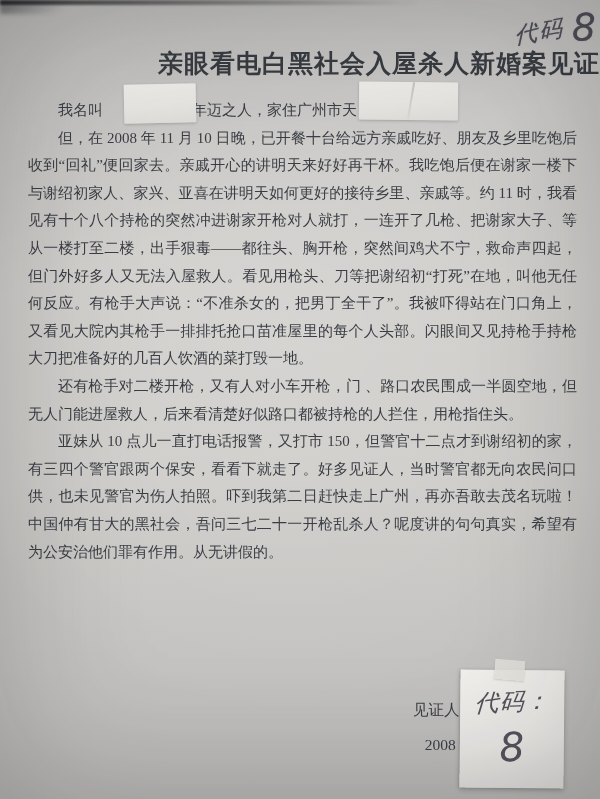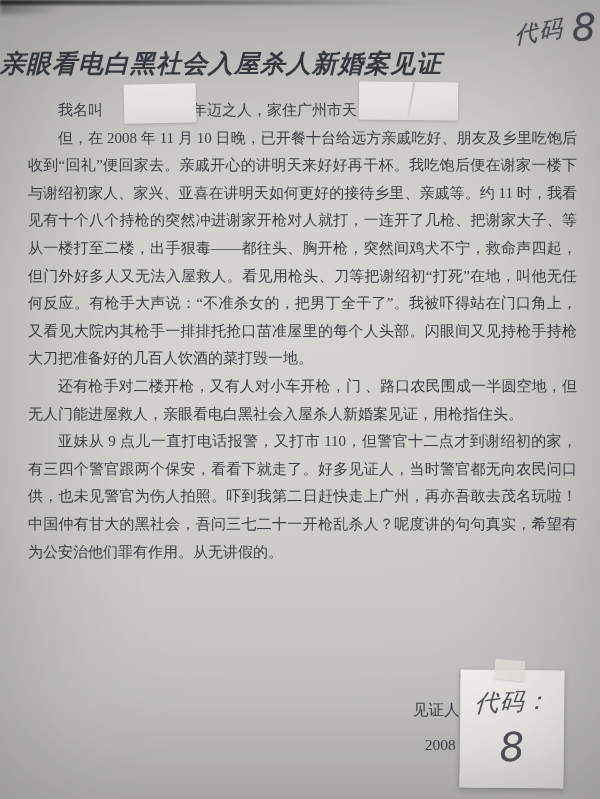--- a/index.html
+++ b/index.html
@@ -34,25 +34,24 @@
     color:#4e4d55;
     font-family:"DejaVu Sans",sans-serif;
     display:flex;align-items:flex-end;gap:8px;
     text-shadow:0 0 1px rgba(78,77,85,0.5);
   }
   .hand-top .w1{font-size:23px;font-style:italic;letter-spacing:2px;transform:skewX(-8deg);}
   .hand-top .w2{font-size:38px;font-style:italic;line-height:30px;transform:rotate(8deg) translateY(2px);}
 
   .title{
     position:absolute;top:47px;left:0;width:100%;
-    text-align:left;
+    text-align:right;
     font-size:25px;font-weight:bold;
     letter-spacing:1px;
     color:#383c41;
-    font-style:italic;
   }
 
   .body-text{
     position:absolute;top:97px;left:28px;width:549px;
     font-size:15px;line-height:27.6px;
     color:#3a3e44;
     text-align:justify;
   }
   .body-text p{margin:0;text-indent:2em;}
   .intro{position:relative;}
@@ -112,22 +111,22 @@
   </div>
 
   <div class="title">亲眼看电白黑社会入屋杀人新婚案见证</div>
 
   <div class="body-text">
     <p class="intro"><span>我名叫</span><span class="gap gap1"></span><span>近年迈之人，家住广州市天</span><span class="gap gap2"></span>
       <span class="tape tape1"></span>
       <span class="tape tape2"></span>
     </p>
     <p>但，在 2008 年 11 月 10 日晚，已开餐十台给远方亲戚吃好、朋友及乡里吃饱后收到“回礼”便回家去。亲戚开心的讲明天来好好再干杯。我吃饱后便在谢家一楼下与谢绍初家人、家兴、亚喜在讲明天如何更好的接待乡里、亲戚等。约 11 时，我看见有十个八个持枪的突然冲进谢家开枪对人就打，一连开了几枪、把谢家大子、等从一楼打至二楼，出手狠毒——都往头、胸开枪，突然间鸡犬不宁，救命声四起，但门外好多人又无法入屋救人。看见用枪头、刀等把谢绍初“打死”在地，叫他无任何反应。有枪手大声说：“不准杀女的，把男丁全干了”。我被吓得站在门口角上，又看见大院内其枪手一排排托抢口苗准屋里的每个人头部。闪眼间又见持枪手持枪大刀把准备好的几百人饮酒的菜打毁一地。</p>
-    <p>还有枪手对二楼开枪，又有人对小车开枪，门 、路口农民围成一半圆空地，但无人门能进屋救人，亲眼看电白黑社会入屋杀人新婚案见证，用枪指住头。</p>
-    <p>亚妹从 9 点儿一直打电话报警，又打市 110，但警官十二点才到谢绍初的家，有三四个警官跟两个保安，看看下就走了。好多见证人，当时警官都无向农民问口供，也未见警官为伤人拍照。吓到我第二日赶快走上广州，再亦吾敢去茂名玩啦！中国仲有甘大的黑社会，吾问三七二十一开枪乱杀人？呢度讲的句句真实，希望有为公安治他们罪有作用。从无讲假的。</p>
+    <p>还有枪手对二楼开枪，又有人对小车开枪，门 、路口农民围成一半圆空地，但无人门能进屋救人，后来看清楚好似路口都被持枪的人拦住，用枪指住头。</p>
+    <p>亚妹从 10 点儿一直打电话报警，又打市 150，但警官十二点才到谢绍初的家，有三四个警官跟两个保安，看看下就走了。好多见证人，当时警官都无向农民问口供，也未见警官为伤人拍照。吓到我第二日赶快走上广州，再亦吾敢去茂名玩啦！中国仲有甘大的黑社会，吾问三七二十一开枪乱杀人？呢度讲的句句真实，希望有为公安治他们罪有作用。从无讲假的。</p>
   </div>
 
   <div class="signature">
     <p class="sig-line">见证人：</p>
     <p class="sig-line">2008 年</p>
   </div>
 
   <div class="sticky-note">
     <div class="note-tape"></div>
     <div class="note-l1">代码：</div>

